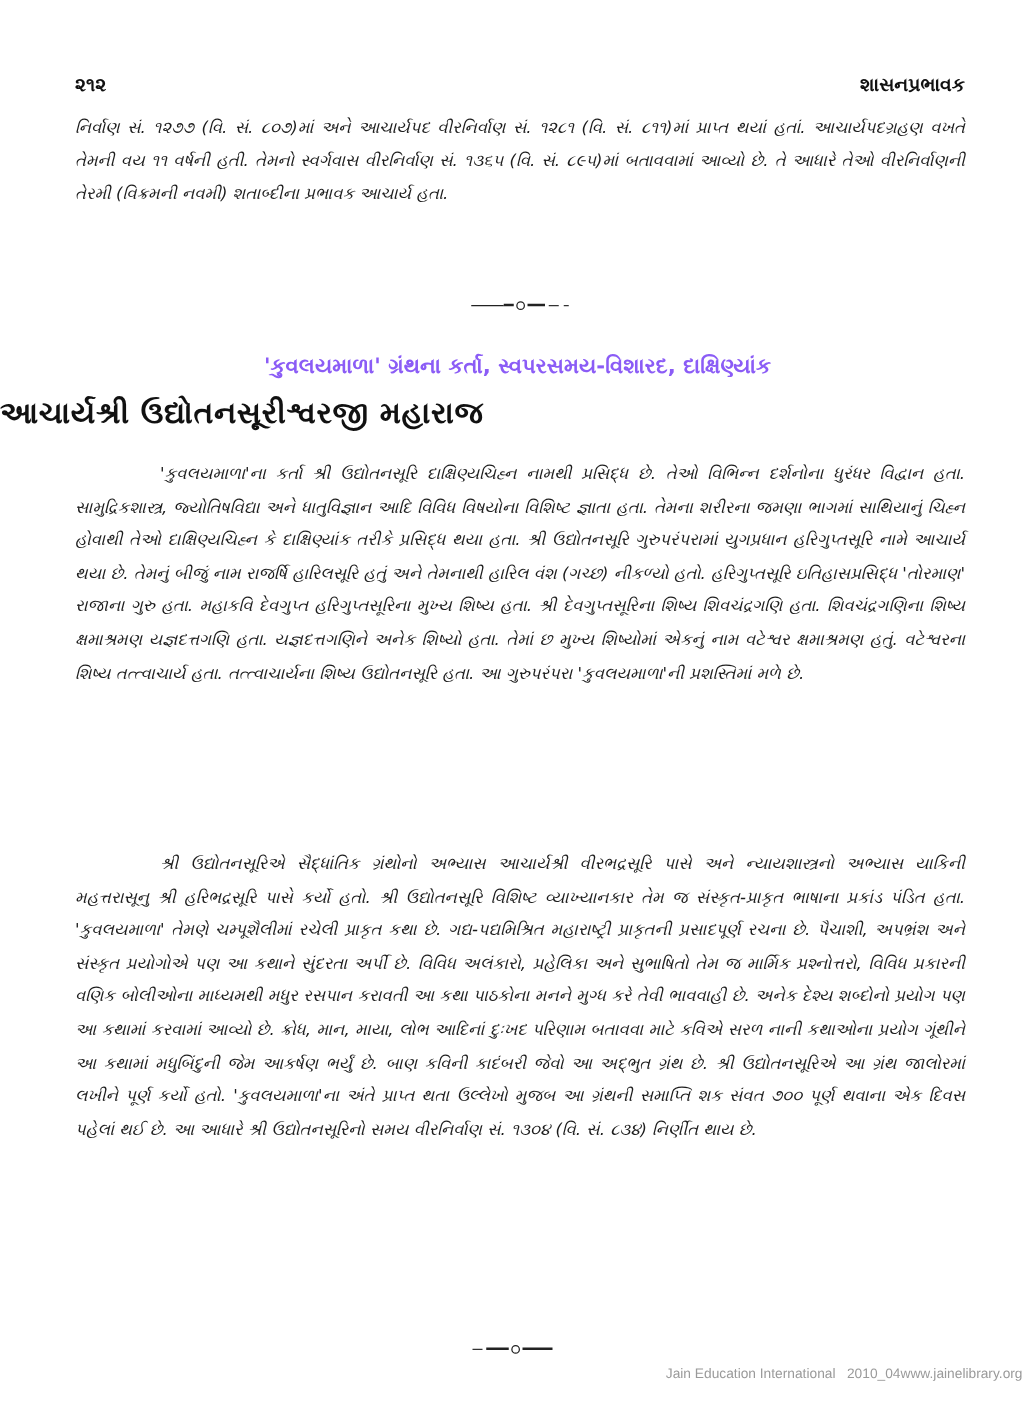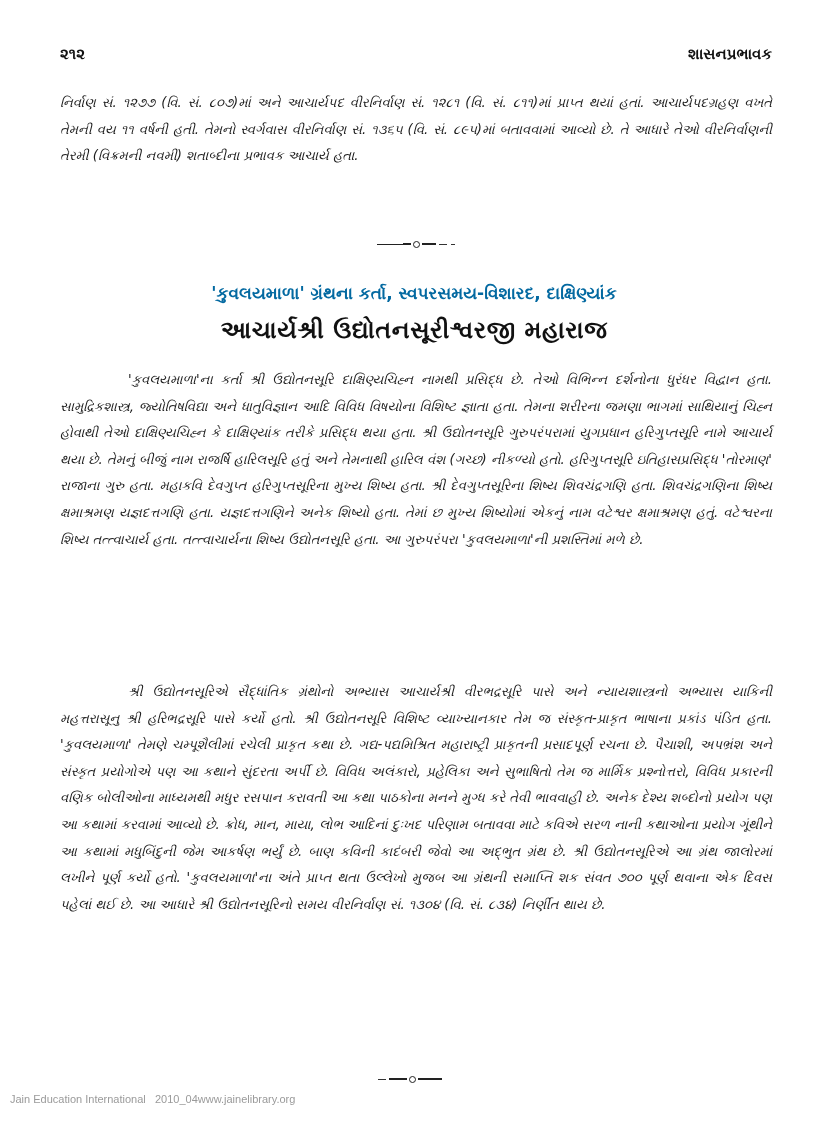--- a/index.html
+++ b/index.html
@@ -1,21 +1,21 @@
 <!DOCTYPE html>
 <html><head>
 <meta charset="utf-8">
 <style>
   html, body { margin: 0; padding: 0; background: #ffffff; }
   body {
     width: 828px; height: 1122px; position: relative; overflow: hidden;
     font-family: "DejaVu Sans", sans-serif; color: #1a1a1a;
   }
   .page-header {
-    position: absolute; top: 41px; left: 60px; right: 56px; height: 26px;
+    position: absolute; top: 55px; left: 60px; right: 56px; height: 26px;
     display: flex; justify-content: space-between; align-items: center;
     font-weight: bold; font-size: 15px; color: #111;
   }
   .body-text {
     position: absolute; left: 60px; width: 712px;
     font-size: 13.2px; line-height: 26.6px; text-align: justify;
     font-family: "DejaVu Sans", sans-serif; color: #1c1c1c; font-style: italic;
   }
   .para { margin: 0; }
   .para.indent { text-indent: 68px; }
@@ -28,29 +28,29 @@
   .ornament .line { height: 2px; background: #222; }
   .ornament .dot {
     width: 5px; height: 5px; border: 1.5px solid #222; border-radius: 50%;
     background: #fff; margin: 0 2px;
   }
   .ornament .dash { height: 1px; background: #333; }
   .orn1 { top: 240px; left: 377px; }
   .orn2 { top: 1075px; left: 378px; }
   .section-subtitle {
     position: absolute; top: 283px; left: 0; width: 828px; text-align: center;
-    font-size: 17px; font-weight: bold; color: #0369a1;
+    font-size: 17px; font-weight: bold; color: #8b5cf6;
   }
   .section-title {
-    position: absolute; top: 316px; left: 0; width: 828px; text-align: center;
+    position: absolute; top: 316px; left: 0; width: 828px; 
     font-size: 24px; font-weight: bold; color: #111; letter-spacing: 0.5px;
   }
   .footer {
     position: absolute; top: 1091px; left: 10px; right: 10px; height: 16px;
-    display: flex; justify-content: flex-start; align-items: center;
+    display: flex; justify-content: flex-end; align-items: center;
     font-family: "Liberation Sans", sans-serif; font-size: 11px; color: #9a9a9a;
   }
   .footer .center { position: absolute; left: 0; right: 0; text-align: center; pointer-events: none; }
 </style>
 </head>
 <body>
 
 <div class="page-header">
   <span>૨૧૨</span>
   <span>શાસનપ્રભાવક</span>

